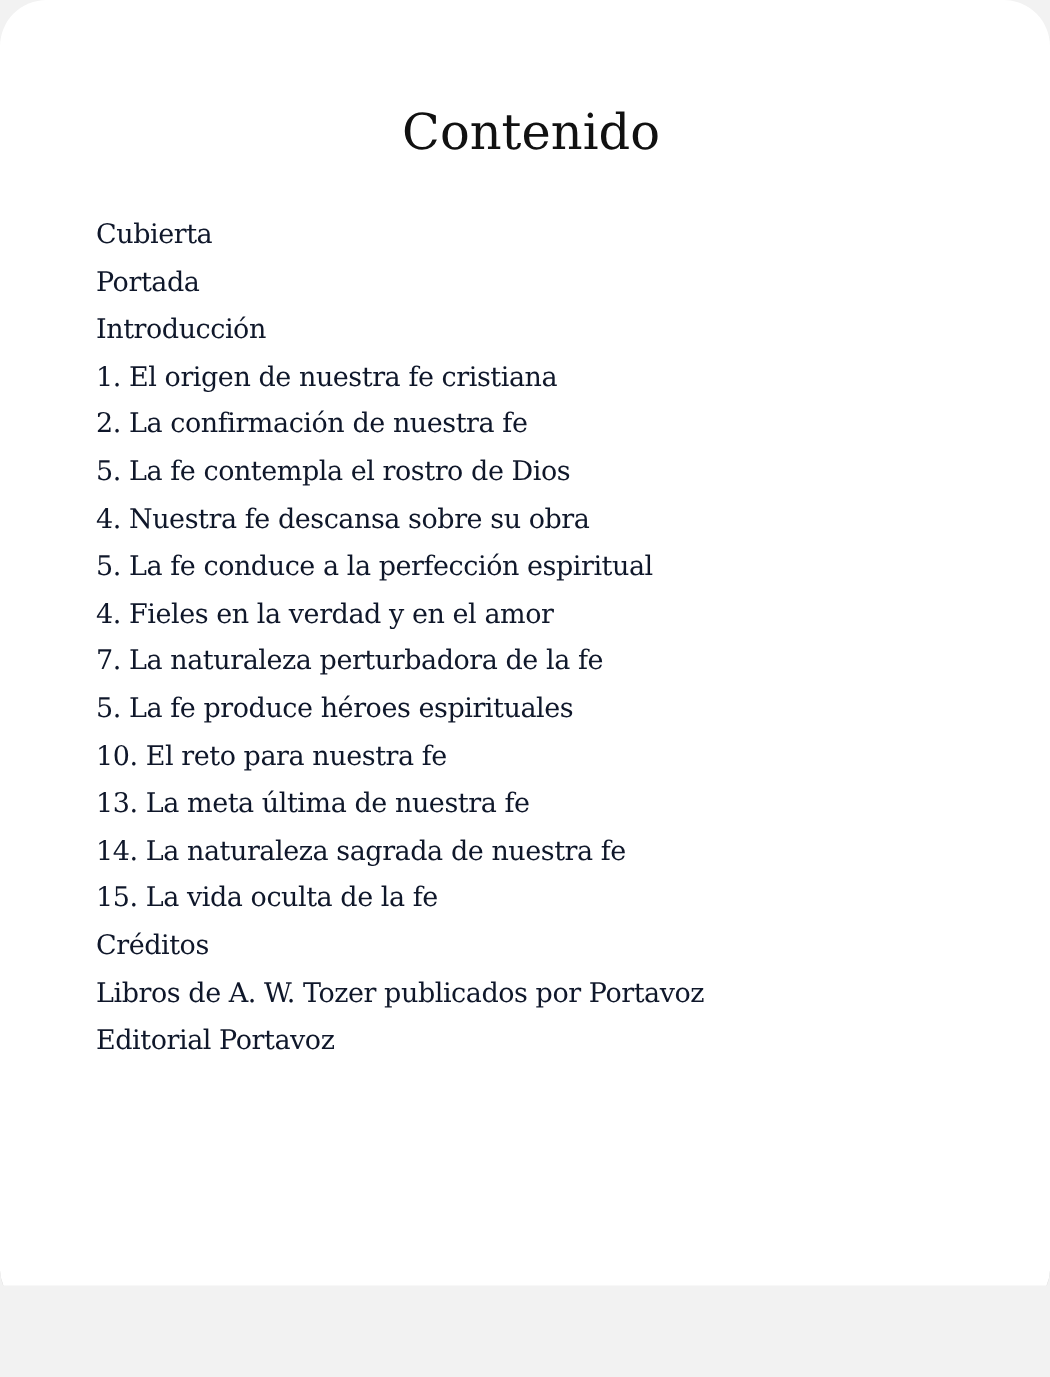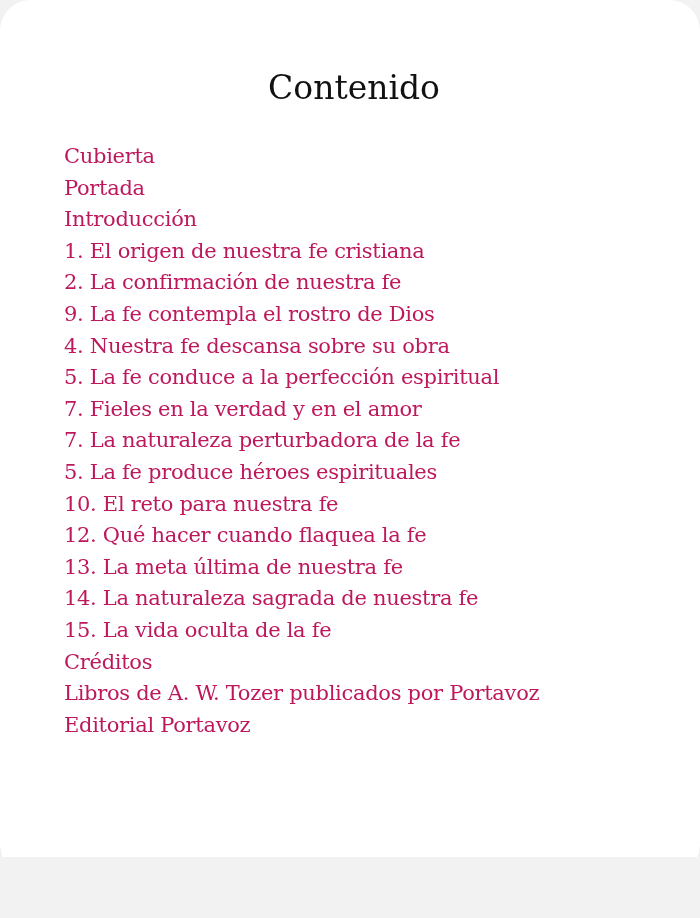--- a/index.html
+++ b/index.html
@@ -36,24 +36,24 @@
     .toc {
       position: absolute;
       top: 141px;
       left: 64px;
       margin: 0;
       padding: 0;
       list-style: none;
     }
     .toc li {
       font-family: "DejaVu Serif", serif;
-      font-size: 21px;
+      font-size: 18px;
       line-height: 31.6px;
       height: 31.6px;
-      color: #be185d;
+      color: #0f172a;
       white-space: nowrap;
       letter-spacing: -0.3px;
     }
     .bottom {
       position: absolute;
       left: 0; top: 857px;
       width: 700px; height: 61px;
       background: #f2f2f2;
     }
   </style>
@@ -61,28 +61,27 @@
 <body>
 
 <div class="page">
   <h1 class="title">Contenido</h1>
   <ul class="toc">
     <li>Cubierta</li>
     <li>Portada</li>
     <li>Introducción</li>
     <li>1. El origen de nuestra fe cristiana</li>
     <li>2. La confirmación de nuestra fe</li>
-    <li>9. La fe contempla el rostro de Dios</li>
+    <li>5. La fe contempla el rostro de Dios</li>
     <li>4. Nuestra fe descansa sobre su obra</li>
     <li>5. La fe conduce a la perfección espiritual</li>
-    <li>7. Fieles en la verdad y en el amor</li>
+    <li>4. Fieles en la verdad y en el amor</li>
     <li>7. La naturaleza perturbadora de la fe</li>
     <li>5. La fe produce héroes espirituales</li>
     <li>10. El reto para nuestra fe</li>
-    <li>12. Qué hacer cuando flaquea la fe</li>
     <li>13. La meta última de nuestra fe</li>
     <li>14. La naturaleza sagrada de nuestra fe</li>
     <li>15. La vida oculta de la fe</li>
     <li>Créditos</li>
     <li>Libros de A. W. Tozer publicados por Portavoz</li>
     <li>Editorial Portavoz</li>
   </ul>
 </div>
 <div class="bottom"></div>
 

